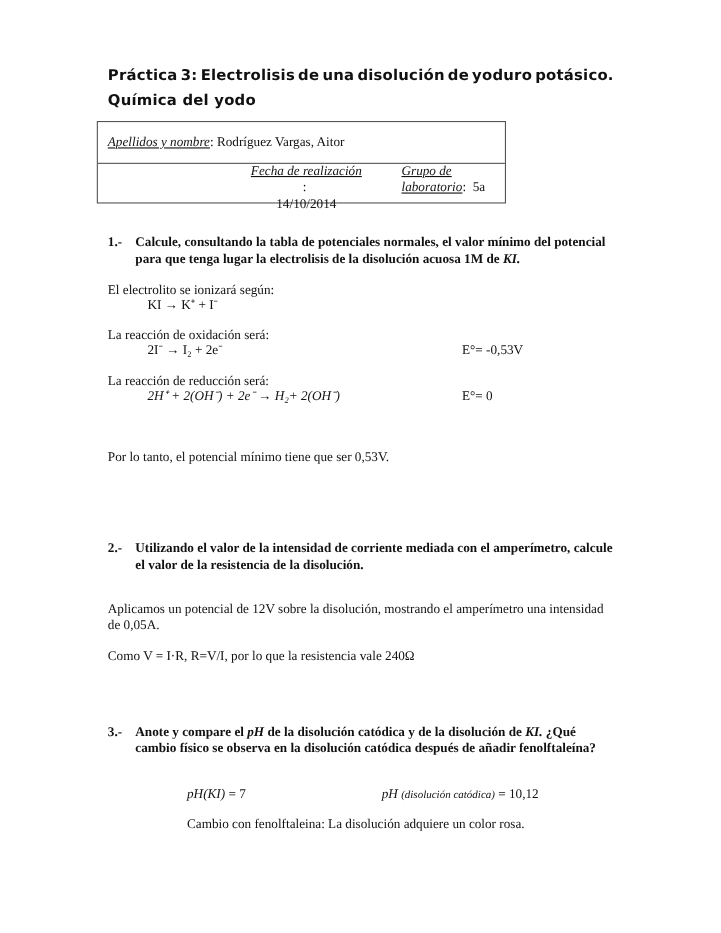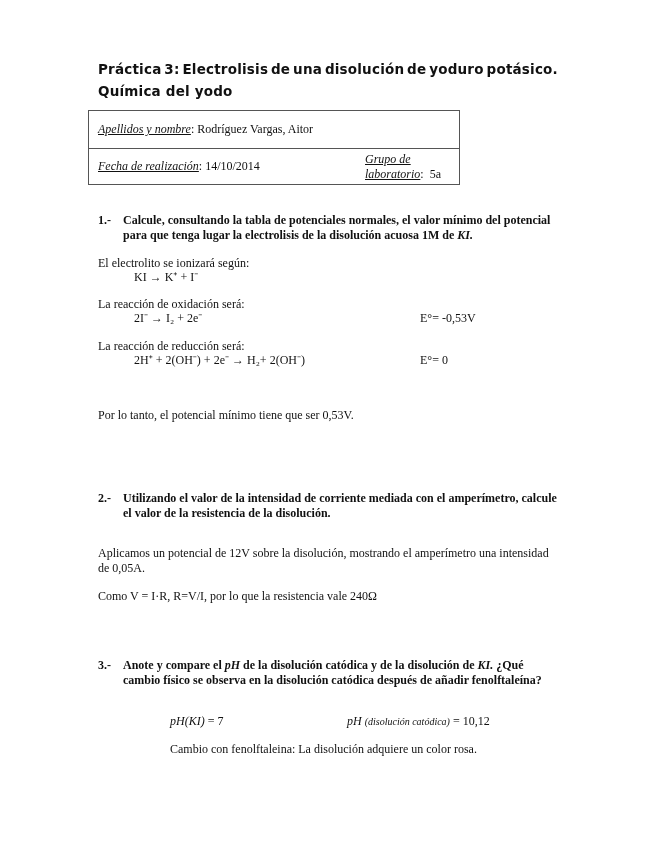--- a/index.html
+++ b/index.html
@@ -3,21 +3,21 @@
 <meta charset="utf-8">
 <style>
   html, body { margin:0; padding:0; background:#ffffff; }
   body { width:655px; height:848px; position:relative; overflow:hidden; color:#111; font-family:"Liberation Serif", serif; }
   .abs { position:absolute; }
   .title { left:98px; top:58px; width:460px; font-family:"DejaVu Sans", sans-serif; font-weight:bold; font-size:13.5px; line-height:22px; text-align:justify; letter-spacing:0.2px; }
   .title .l1 { display:flex; justify-content:space-between; }
   .info-box { left:88px; top:110px; width:372px; height:75px; border:1px solid #555; box-sizing:border-box; font-size:12px; }
   .info-row { position:absolute; left:0; right:0; height:37px; display:flex; align-items:center; padding-left:9px; }
   .info-row.r1 { top:0; border-bottom:1px solid #555; }
-  .info-row.r2 { top:37px; }
+  .info-row.r2 { top:37px;flex-direction:column; }
   .lbl { font-style:italic; text-decoration:underline; }
   .grp { position:absolute; left:276px; }
   .q { font-weight:bold; font-size:12px; line-height:15px; }
   .q .num { position:absolute; left:0; top:0; }
   .q .txt { margin-left:25px; display:block; }
   .p { font-size:12px; line-height:15px; }
 </style>
 </head>
 <body>
 
@@ -59,21 +59,21 @@
 </div>
 
 <div class="abs p" style="left:98px; top:256px;">El electrolito se ionizará según:</div>
 <div class="abs p" style="left:134px; top:270px;">KI → K⁺ + I⁻</div>
 
 <div class="abs p" style="left:98px; top:297px;">La reacción de oxidación será:</div>
 <div class="abs p" style="left:134px; top:311px;">2I⁻ → I₂ + 2e⁻</div>
 <div class="abs p" style="left:420px; top:311px;">E°= -0,53V</div>
 
 <div class="abs p" style="left:98px; top:339px;">La reacción de reducción será:</div>
-<div class="abs p" style="left:134px; top:353px;">2H⁺ + 2(OH⁻) + 2e⁻ → H₂+ 2(OH⁻)</div>
+<div class="abs p" style="left:134px; top:353px;font-style:italic;">2H⁺ + 2(OH⁻) + 2e⁻ → H₂+ 2(OH⁻)</div>
 <div class="abs p" style="left:420px; top:353px;text-align:center;">E°= 0</div>
 
 <div class="abs p" style="left:98px; top:408px;">Por lo tanto, el potencial mínimo tiene que ser 0,53V.</div>
 
 <div class="abs q" style="left:98px; top:491px; width:462px;">
   <span class="num">2.-</span>
   <span class="txt">Utilizando el valor de la intensidad de corriente mediada con el amperímetro, calcule el valor de la resistencia de la disolución.</span>
 </div>
 
 <div class="abs p" style="left:98px; top:546px; width:462px;">Aplicamos un potencial de 12V sobre la disolución, mostrando el amperímetro una intensidad de 0,05A.</div>

